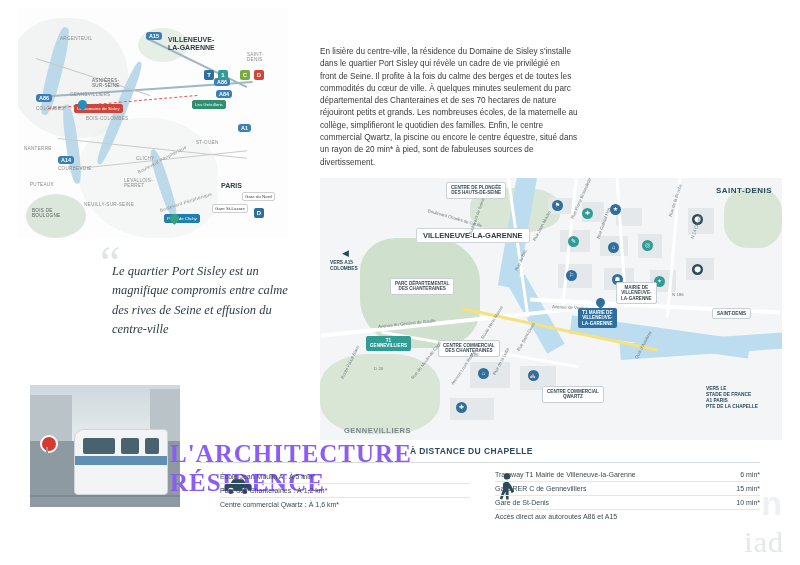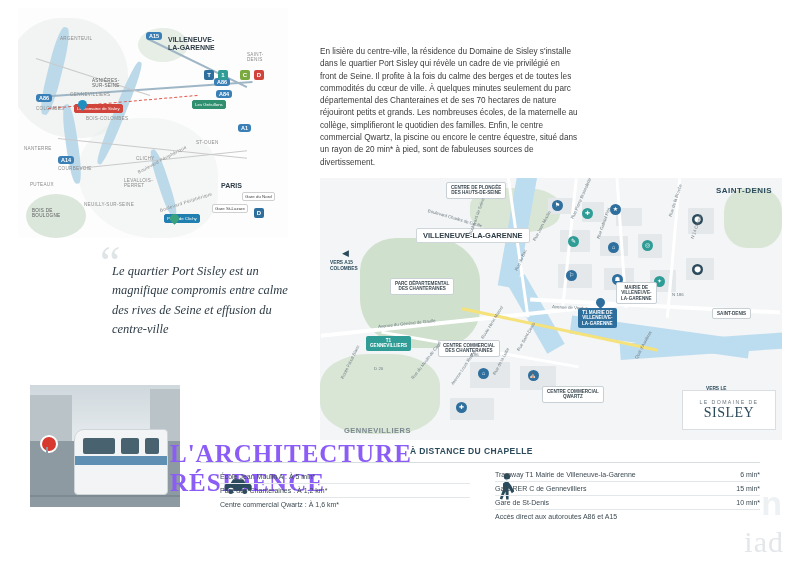--- a/index.html
+++ b/index.html
@@ -371,24 +371,20 @@
     <div class="cm-label rot" style="left:316px;top:178px;transform:rotate(-62deg);">Quai d'Asnières</div>
     <div class="cm-label rot" style="left:92px;top:198px;transform:rotate(-52deg);">Rue du Moulin de Cage</div>
     <div class="cm-label rot" style="left:132px;top:204px;transform:rotate(-56deg);">Avenue Louis Roche</div>
     <div class="cm-label rot" style="left:174px;top:194px;transform:rotate(-62deg);">Rue de la Lutte</div>
     <div class="cm-label rot" style="left:198px;top:170px;transform:rotate(-60deg);">Rue Saint-Denis</div>
     <div class="cm-label rot" style="left:162px;top:158px;transform:rotate(-58deg);">Route Henri Marcel</div>
     <div class="cm-label" style="left:150px;top:174px;">A 86</div>
     <div class="cm-label" style="left:54px;top:188px;">D 20</div>
     <div class="cm-label rot" style="left:22px;top:198px;transform:rotate(-64deg);">Route Faisal Blanc</div>
 
-    <div class="sisley-card">
-      <div class="top">LE DOMAINE DE</div>
-      <div class="name">SISLEY</div>
-    </div>
   </div>
 
   <div class="dist">
     <div class="dist-title">À DISTANCE DU CHAPELLE</div>
     <div class="dist-line"></div>
 
     <div class="icon-box" style="left:20px;top:28px;">
       <svg viewBox="0 0 44 30" width="34" height="26" aria-hidden="true">
         <path class="car-ic" d="M6 20 L6 14 Q6 12 8 11 L13 11 L17 5 L30 5 L34 11 L39 11 Q41 12 41 14 L41 20 L36 20 A4 4 0 0 0 28 20 L18 20 A4 4 0 0 0 10 20 Z"></path>
         <circle class="car-ic" cx="14" cy="21" r="3.2"></circle>

